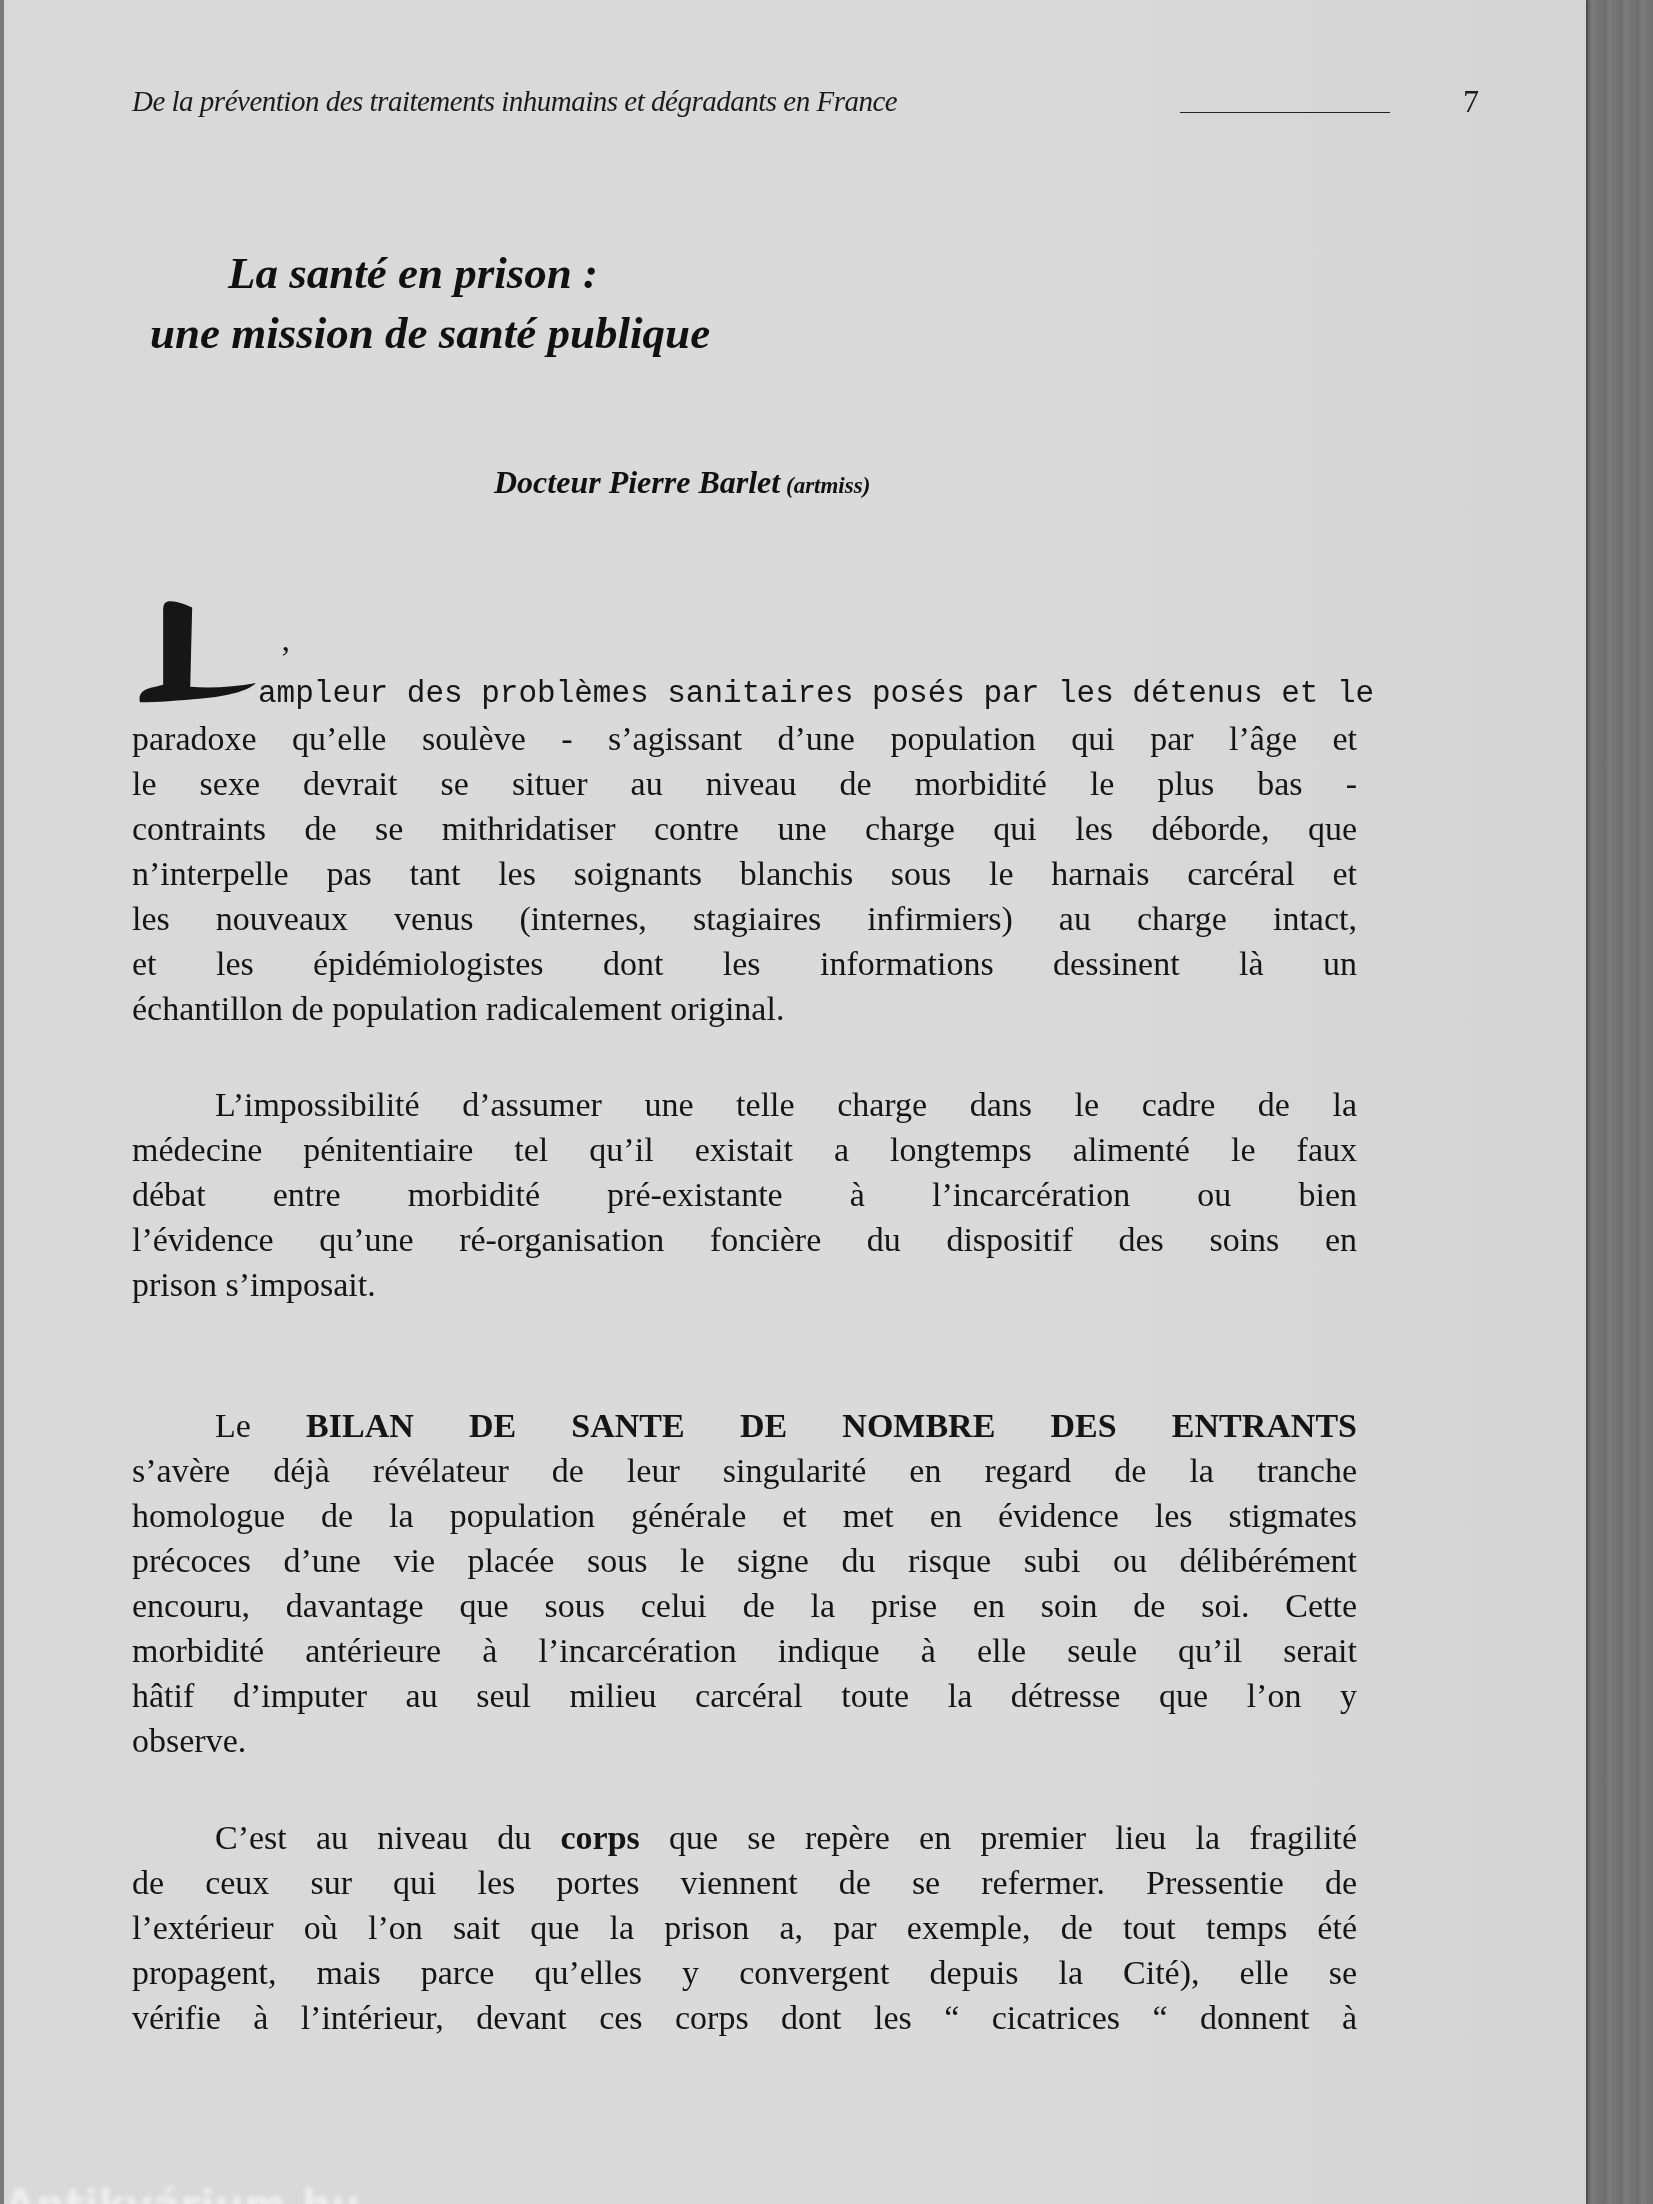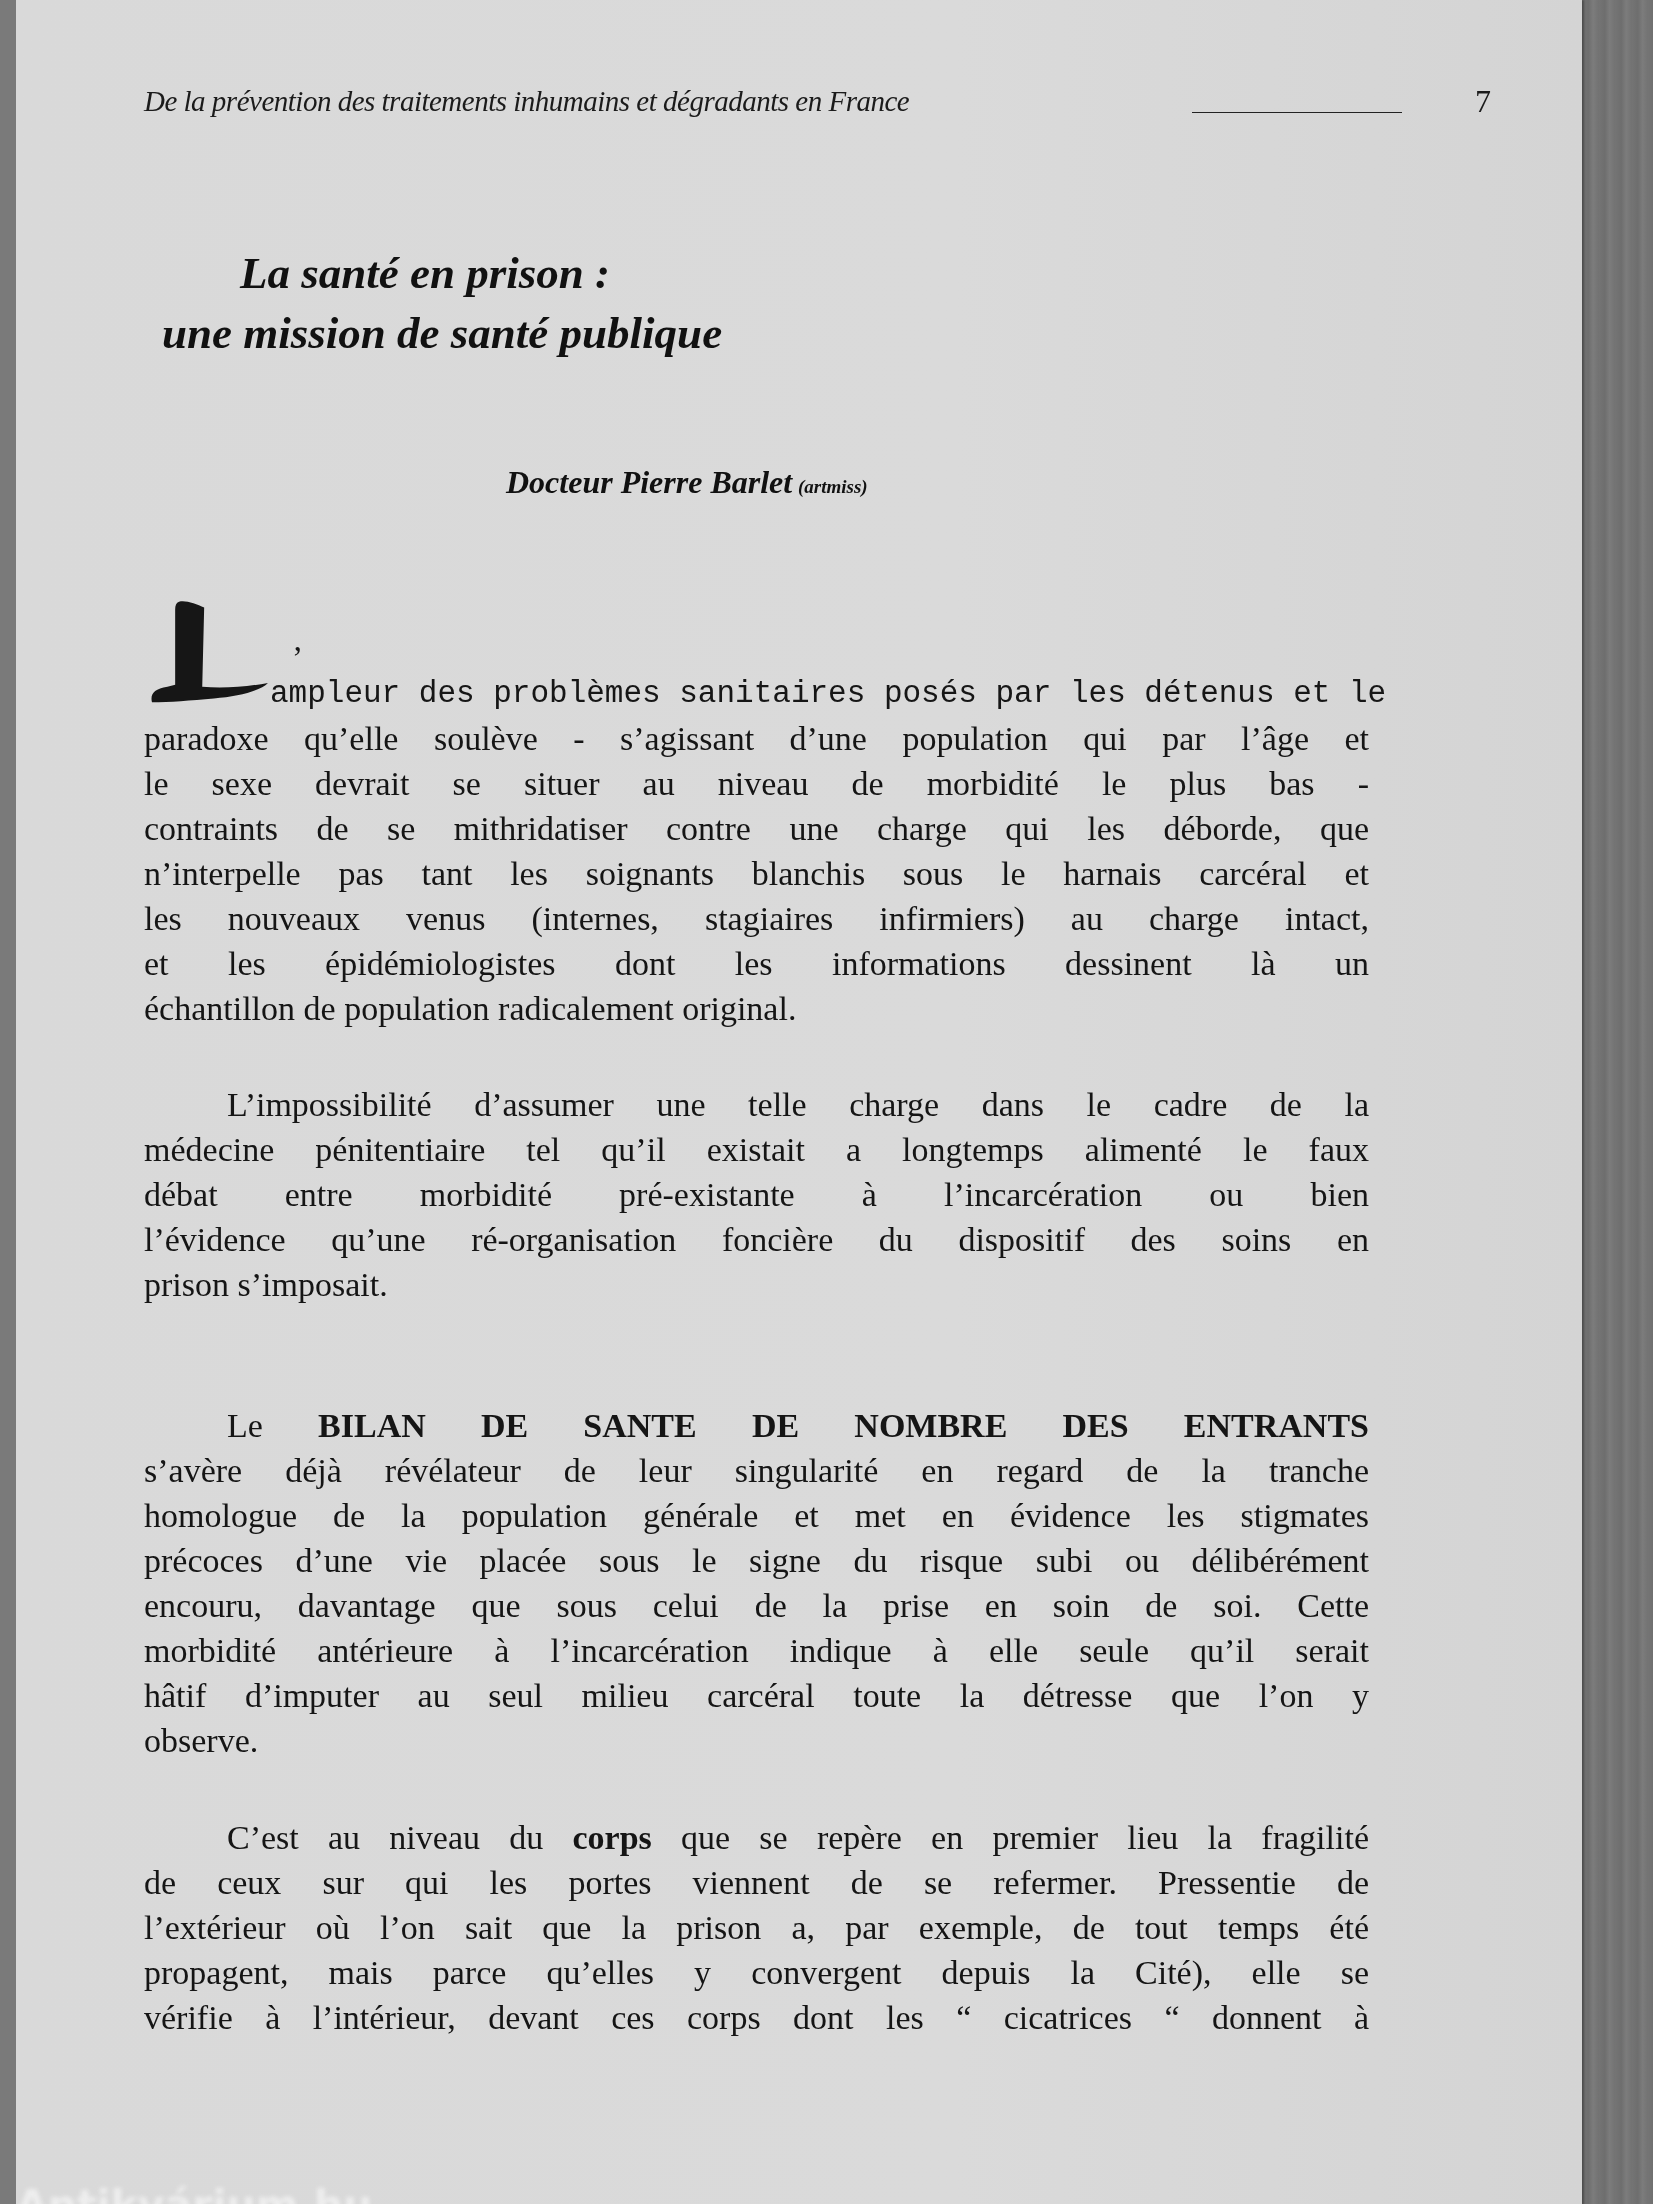--- a/index.html
+++ b/index.html
@@ -6,24 +6,25 @@
   body {
     width: 1654px; height: 2205px; overflow: hidden; position: relative;
     background: #7a7a7a;
     font-family: "Liberation Serif", "DejaVu Serif", serif;
   }
   .backing {
     position: absolute; left: 1566px; top: 0; width: 87px; height: 2205px;
     background: repeating-linear-gradient(90deg, #747474 0px, #6e6e6e 5.8px, #7c7c7c 10.7px, #727272 16.5px);
   }
   .page {
-    position: absolute; left: 16px; top: 0; width: 1566px; height: 2205px;
+    position: absolute; left: 4px; top: 0; width: 1566px; height: 2205px;
     background: linear-gradient(90deg, #d9d9d9 0%, #dadada 60%, #d4d4d4 100%);
     box-shadow: 1.9px 0 1.9px rgba(0,0,0,0.35);
     color: #161616;
+    padding-left: 16px;
   }
   .running-head {
     position: absolute; left: 128px; top: 83px; width: 1223px; height: 43px;
     font-style: italic; font-size: 29px; color: #1b1b1b;
   }
   .running-head .title { position: absolute; left: 0; top: 1.9px; letter-spacing: -0.5px; }
   .running-head .rule {
     position: absolute; left: 1048px; top: 29px; width: 210px; height: 0;
     border-top: 1.9px solid #222;
   }
@@ -33,21 +34,21 @@
   .article-title {
     position: absolute; left: 146px; top: 243px; width: 1261px; text-align: left;
     font-weight: bold; font-style: italic; font-size: 45px; line-height: 60px; color: #111;
   }
   .article-title .l1 { display: block; padding-left: 78px; }
   .article-title .l2 { display: block; padding-left: 0px; }
   .byline {
     position: absolute; left: 490px; top: 464px; font-weight: bold; font-style: italic; font-size: 32px;
     color: #111;
   }
-  .byline .affil { font-size: 19px; font-weight: bold; margin-left: 5.8px; }
+  .byline .affil { font-size: 23px; font-weight: bold; margin-left: 5.8px; }
   .body-text {
     position: absolute; left: 128px; top: 0; width: 1225px;
     font-size: 34px; line-height: 45px; color: #151515;
   }
   .para { position: absolute; left: 0; width: 1225px; text-align: justify; text-align-last: auto; }
   .line { display: block; white-space: nowrap; text-align: justify; text-align-last: justify; width: 1225px; }
   .line.last { text-align-last: left; }
   .indent { padding-left: 83px; box-sizing: border-box; }
   .dropcap {
     position: absolute; left: 130px; top: 594px; width: 126px; height: 116px;

